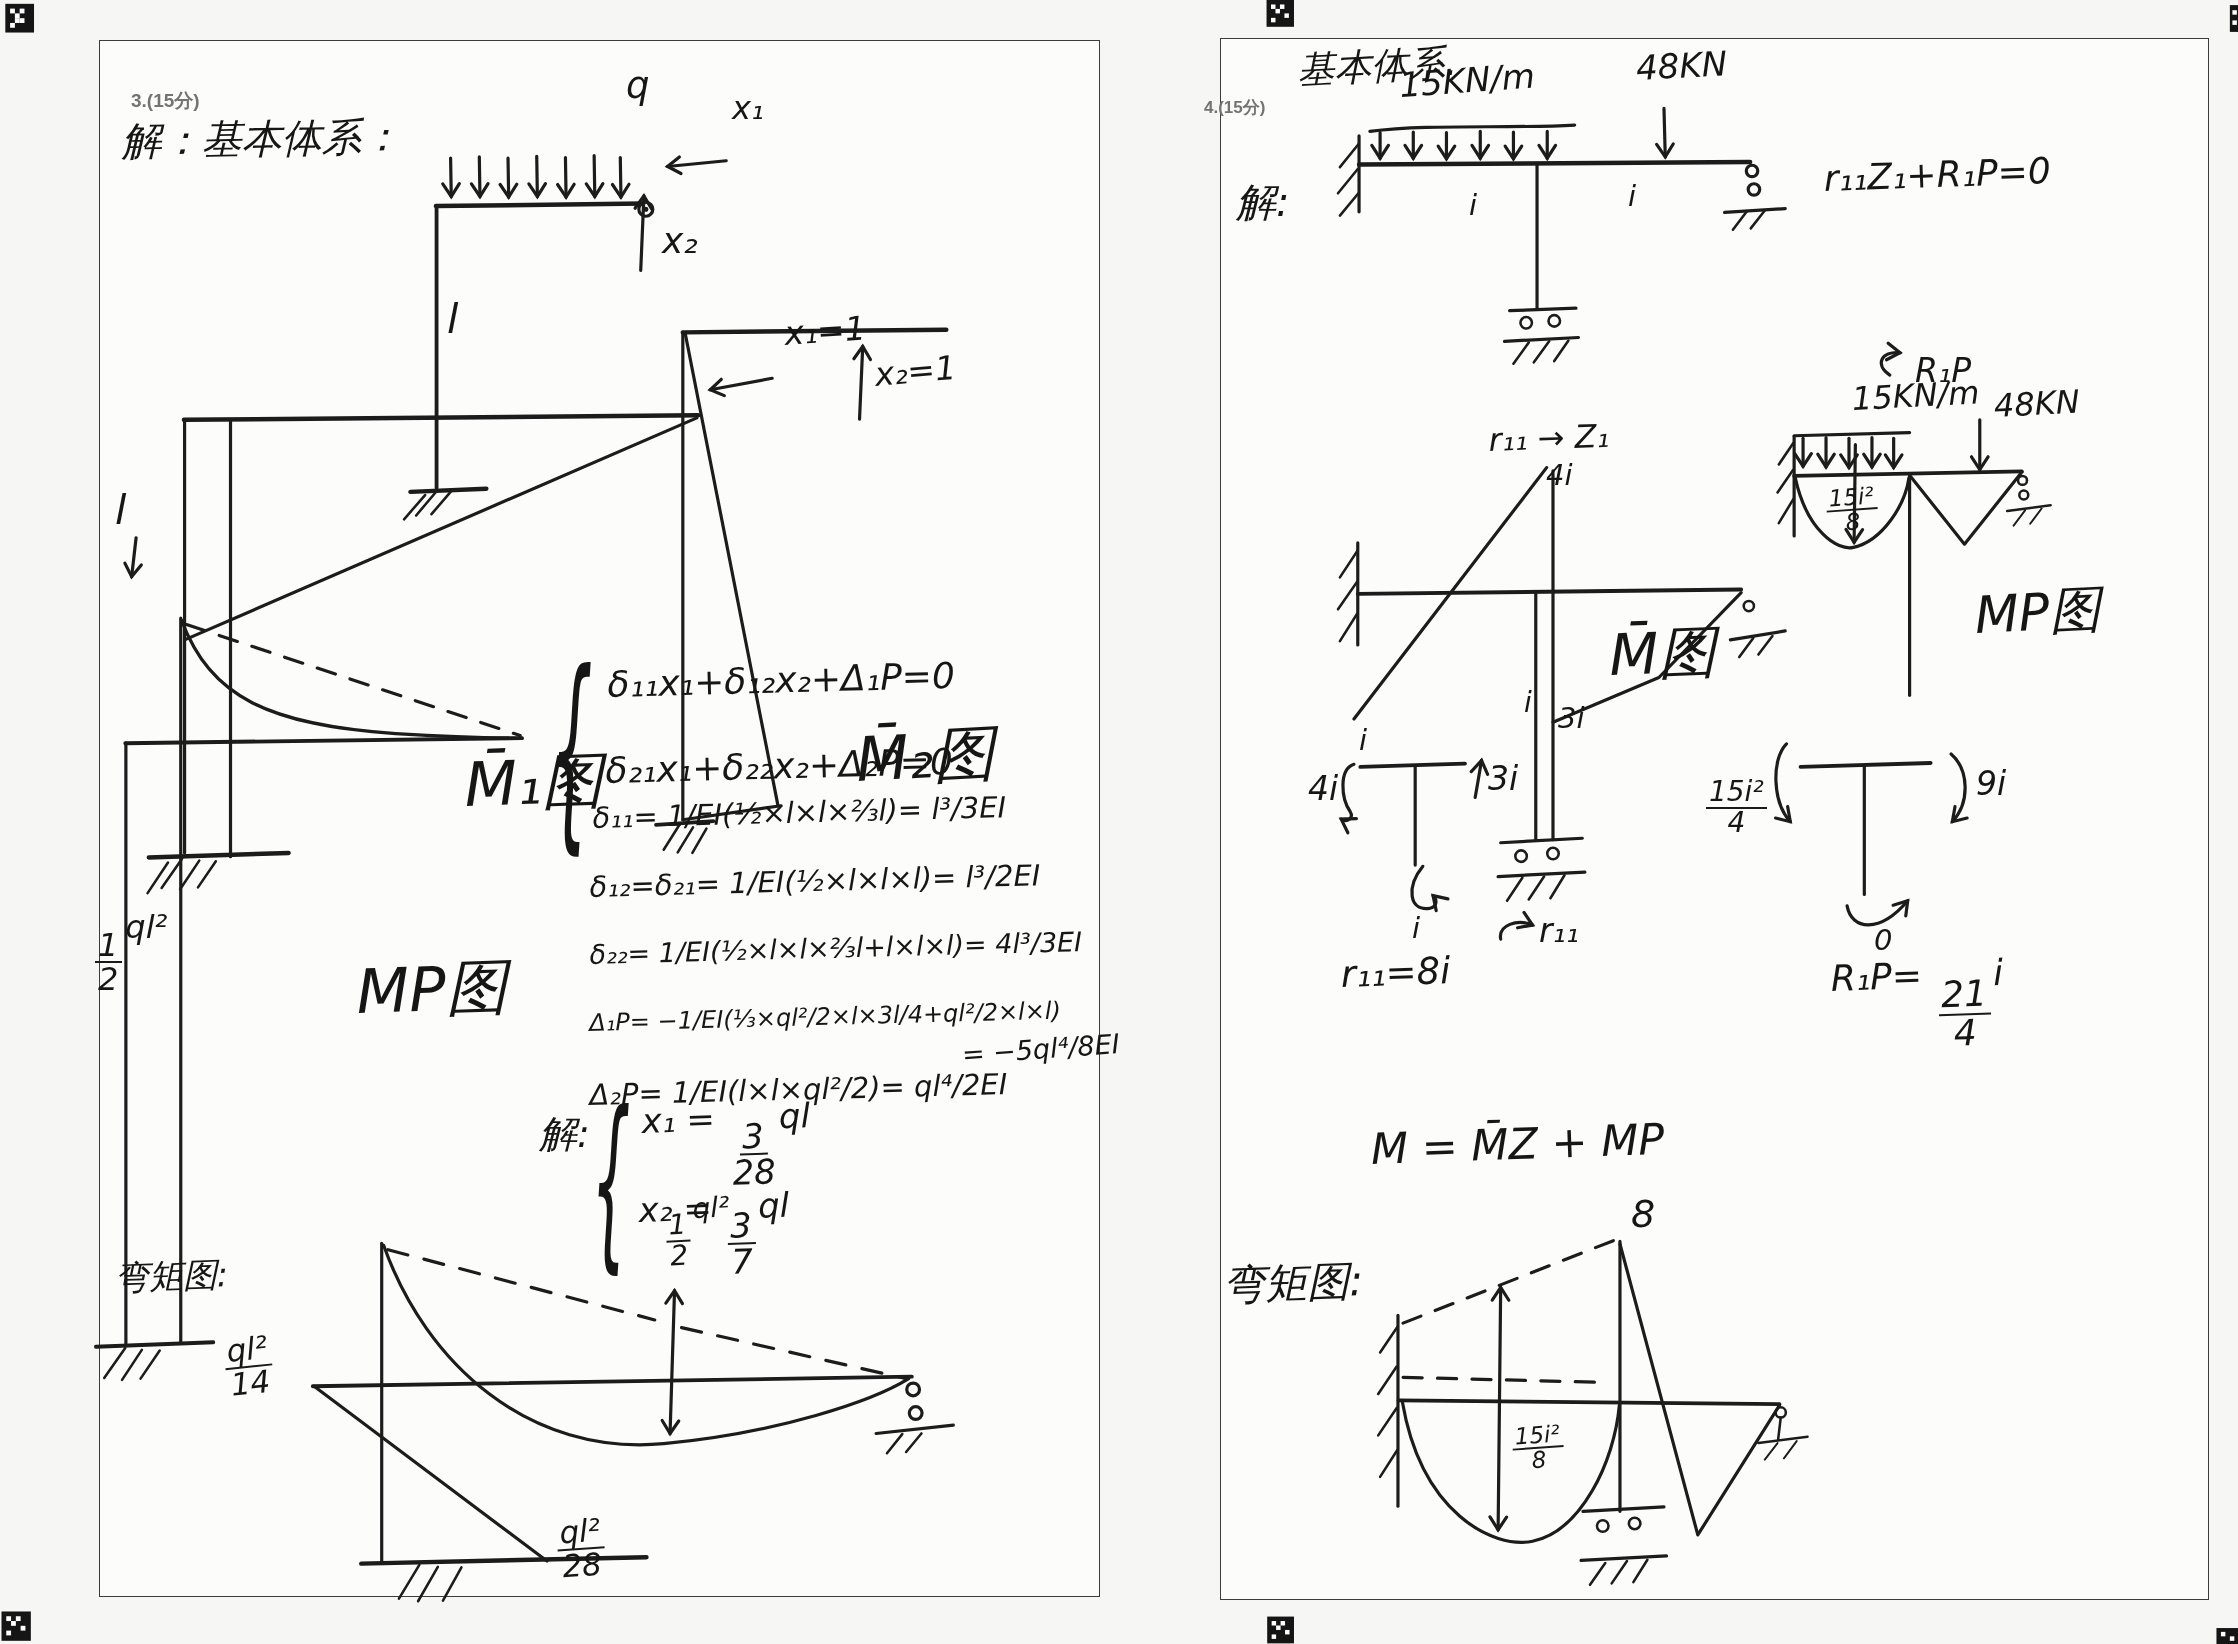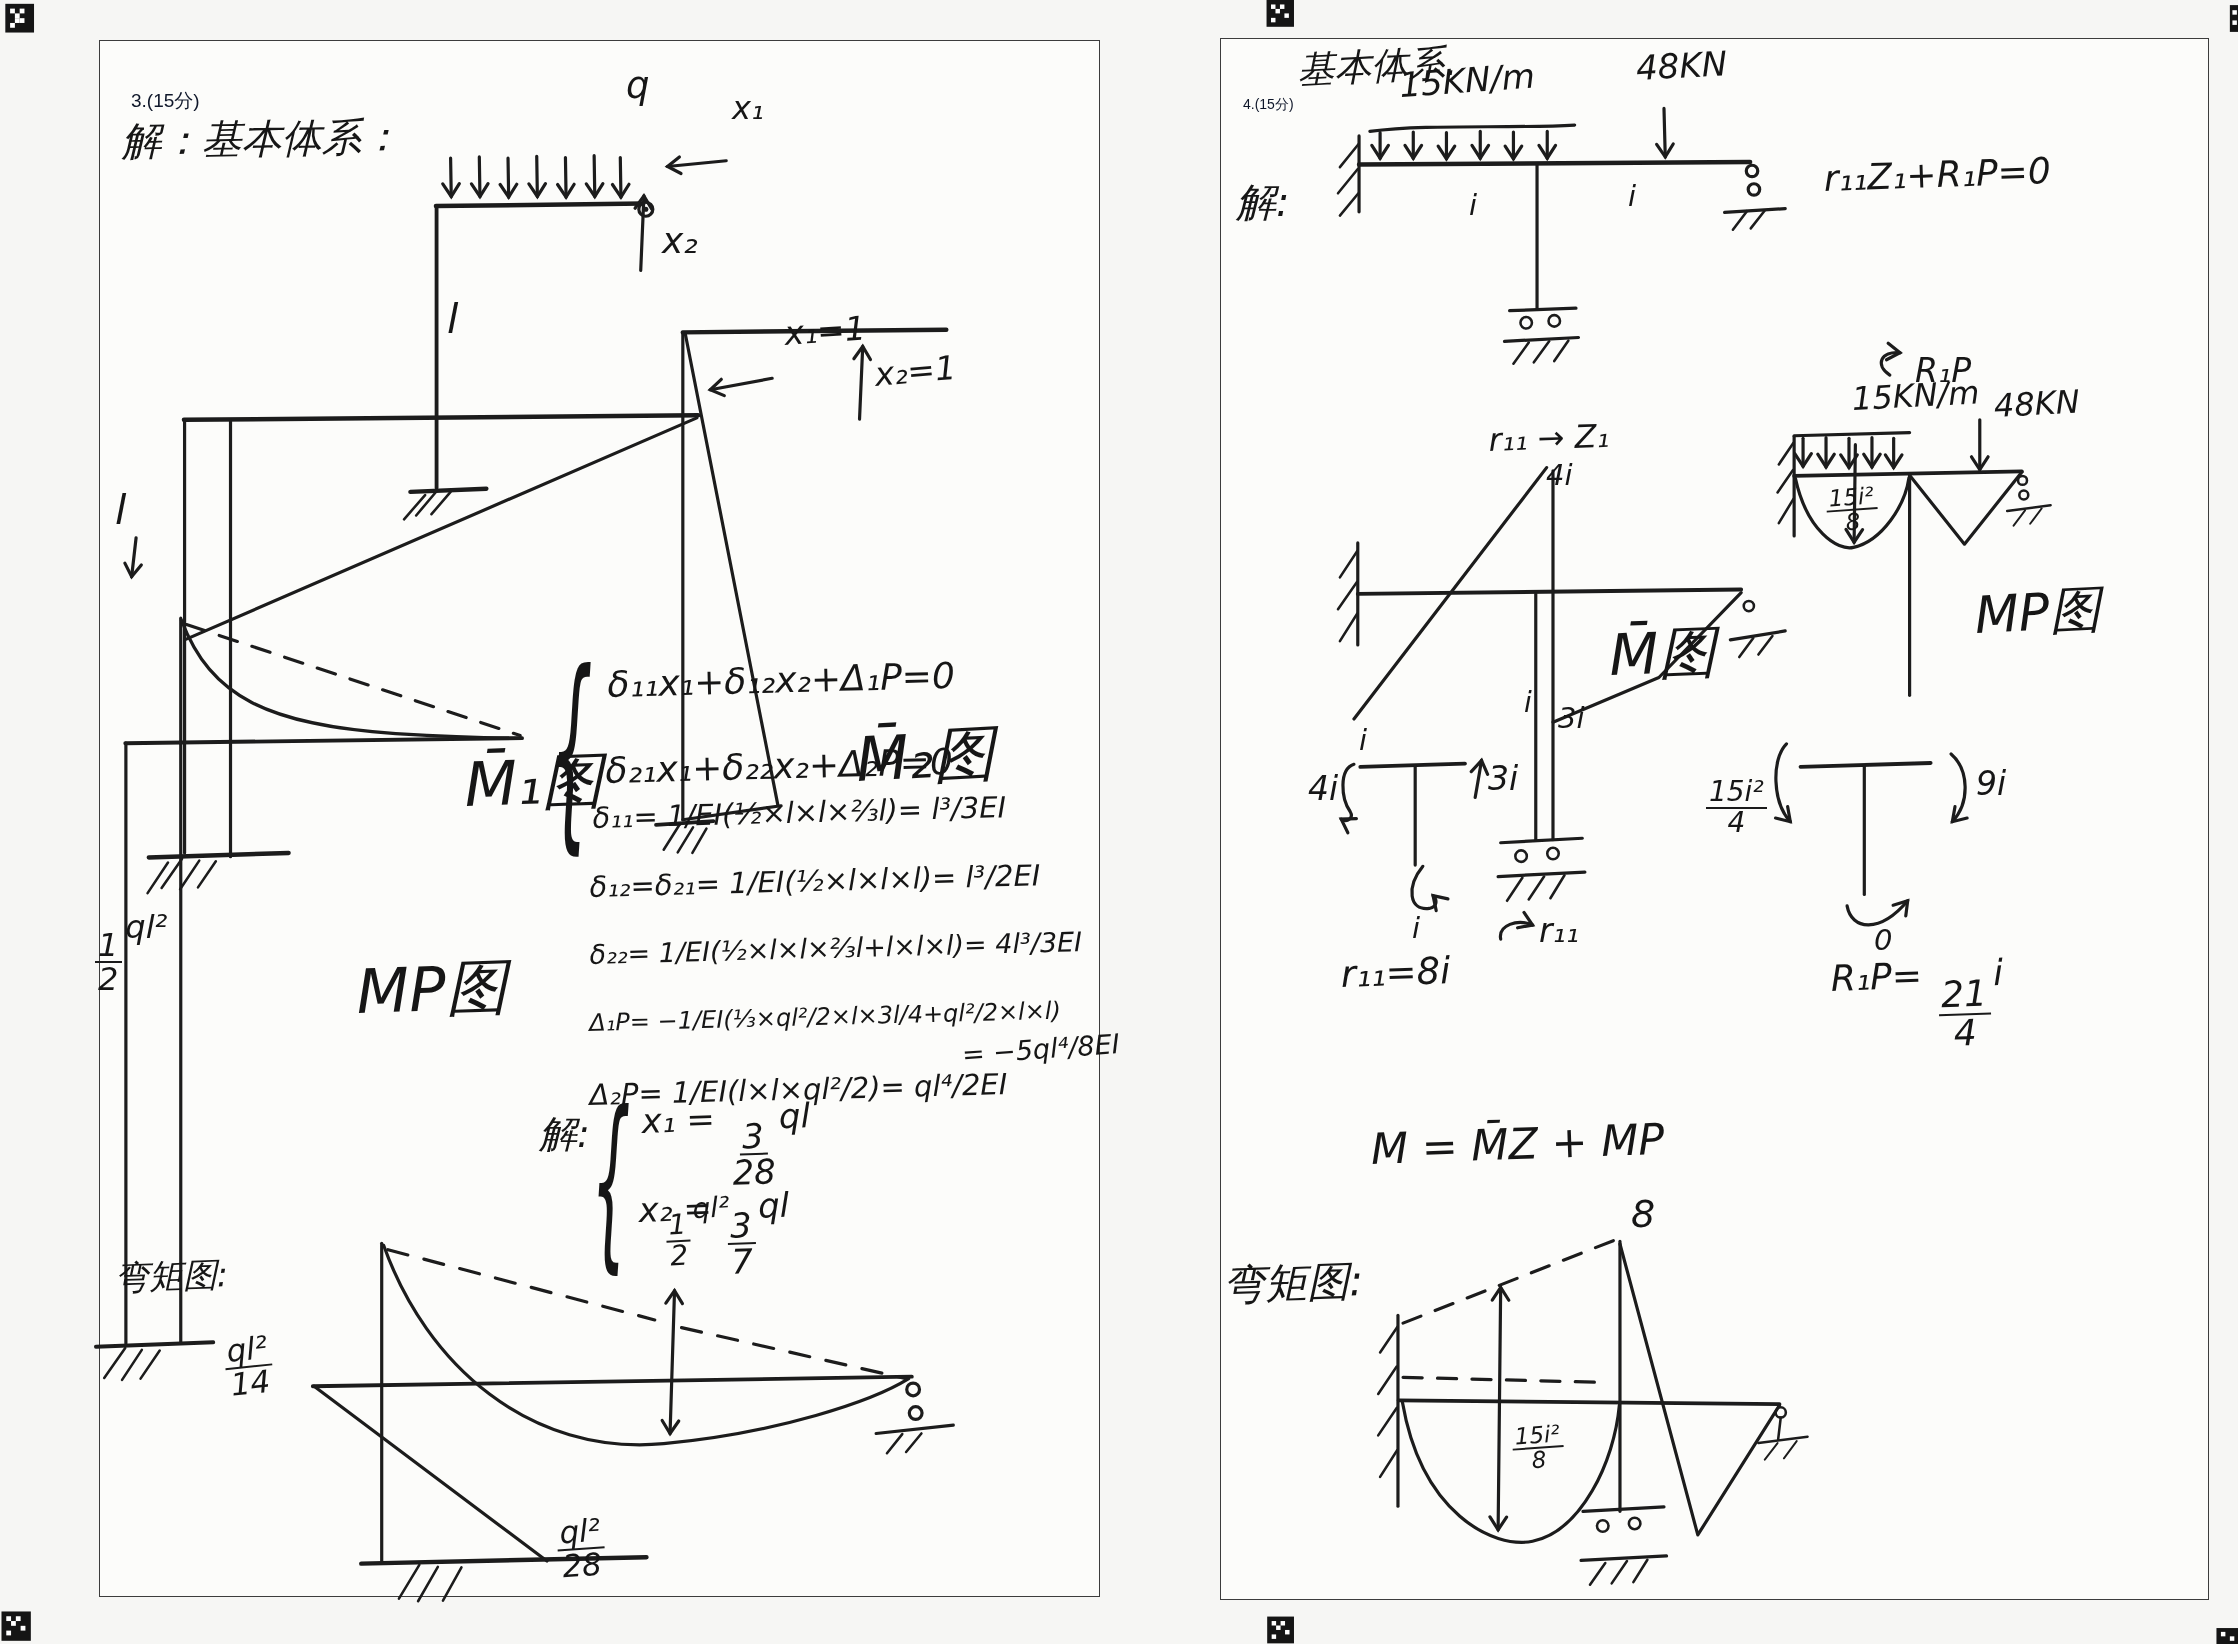--- a/index.html
+++ b/index.html
@@ -2,21 +2,21 @@
 <html style="font-size:10.2px"><head>
 <meta charset="utf-8">
 <style>
   html,body{margin:0;padding:0;background:#f6f6f4;}
   #canvas{position:relative;width:2239px;height:1644px;background:#f6f6f4;overflow:hidden;
           font-family:"DejaVu Sans",sans-serif;color:#1b1b1b;}
   .page{position:absolute;background:#fcfcfa;border:1.9px solid #3c3c3c;}
   #drawing{position:absolute;left:0;top:0;}
   .lbl{position:absolute;white-space:nowrap;color:#161616;transform-origin:left top;}
   .hw{font-family:"DejaVu Sans",sans-serif;font-style:italic;font-weight:500;}
-  .print{font-family:"Liberation Sans",sans-serif;font-style:normal;font-weight:400;color:#0f172a;}
+  .print{font-family:"Liberation Sans",sans-serif;font-style:normal;font-weight:700;color:#737373;}
   .frac{display:inline-flex;flex-direction:column;align-items:center;line-height:1.02;
         vertical-align:-0.55em;margin:0 3.8px;}
   .fn{border-bottom:2.6px solid #1a1a1a;padding:0 3.2px;}
   .fd{padding:0 1.3px;}
 </style>
 </head>
 <body>
 
 <div id="canvas">
 
@@ -319,21 +319,21 @@
         <span class="fd">2</span>
       </span><span>ql²</span>
   </div>
   <div class="lbl hw" style="left:550px;top:1498px;font-size:31px;transform:rotate(-4deg);">
     <span class="frac">
         <span class="fn">ql²</span>
         <span class="fd">28</span>
       </span>
   </div>
 
-  <div class="lbl print" style="left:1243px;top:96px;font-size:14px;">4.(15分)</div>
+  <div class="lbl print" style="left:1204px;top:96px;font-size:17px;">4.(15分)</div>
   <div class="lbl hw" style="left:1296px;top:46px;font-size:37px;transform:rotate(-3deg);">基本体系.</div>
   <div class="lbl hw" style="left:1236px;top:175px;font-size:40px;">解:</div>
   <div class="lbl hw" style="left:1398px;top:65px;font-size:34px;transform:rotate(-4deg);">15KN/m</div>
   <div class="lbl hw" style="left:1635px;top:48px;font-size:34px;transform:rotate(-3deg);">48KN</div>
   <div class="lbl hw" style="left:1469px;top:188px;font-size:29px;">i</div>
   <div class="lbl hw" style="left:1628px;top:179px;font-size:29px;">i</div>
   <div class="lbl hw" style="left:1823px;top:158px;font-size:36px;transform:rotate(-2deg);">r₁₁Z₁+R₁P=0</div>
   <div class="lbl hw" style="left:1488px;top:421px;font-size:32px;transform:rotate(-2deg);">r₁₁ → Z₁</div>
   <div class="lbl hw" style="left:1546px;top:458px;font-size:29px;">4i</div>
 

